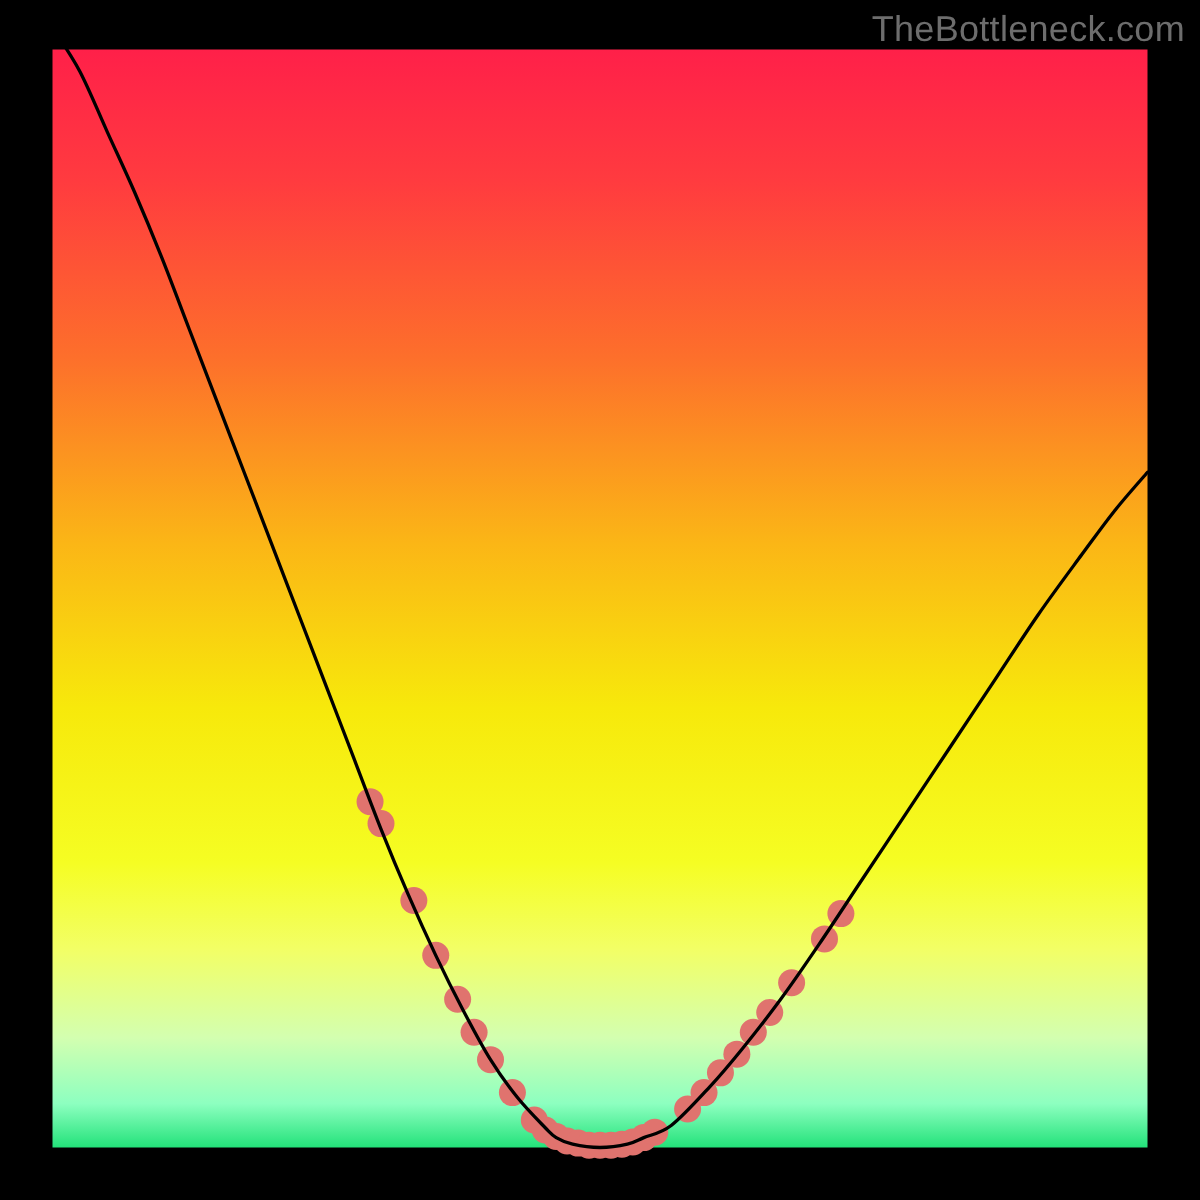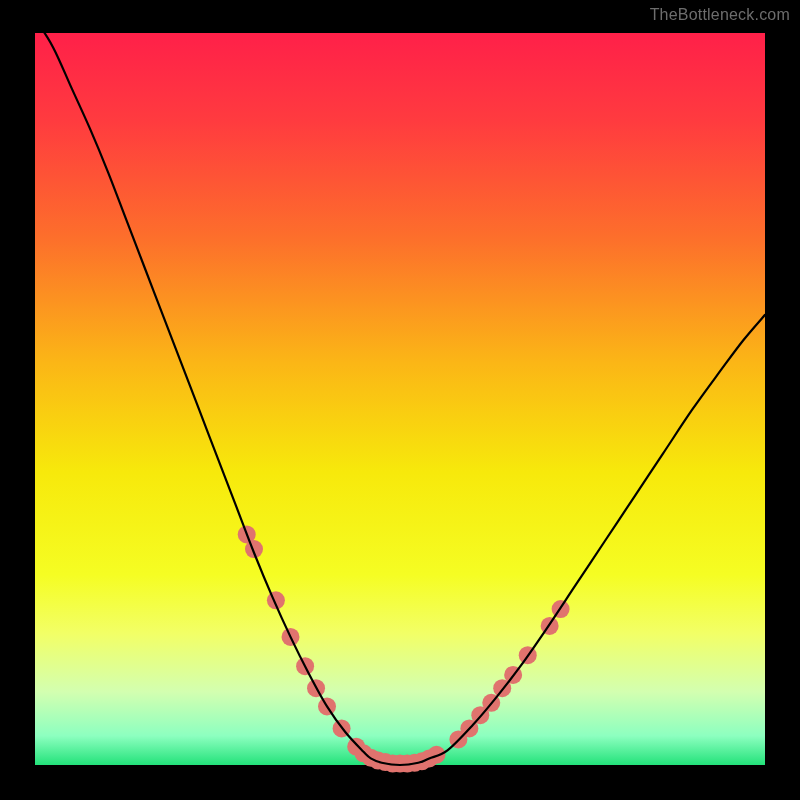--- a/index.html
+++ b/index.html
@@ -19,21 +19,21 @@
     position: absolute;
     inset: 0;
     width: 800px;
     height: 800px;
   }
   .watermark {
     position: absolute;
     top: 6px;
     right: 10px;
     font-family: Arial, Helvetica, sans-serif;
-    font-size: 16px;
+    font-size: 24px;
     color: #6d6d6d;
     letter-spacing: 0.2px;
     user-select: none;
   }
 </style>
 </head>
 <body>
 
 <div class="stage">
   <svg class="plot" viewBox="0 0 800 800" preserveAspectRatio="none">

